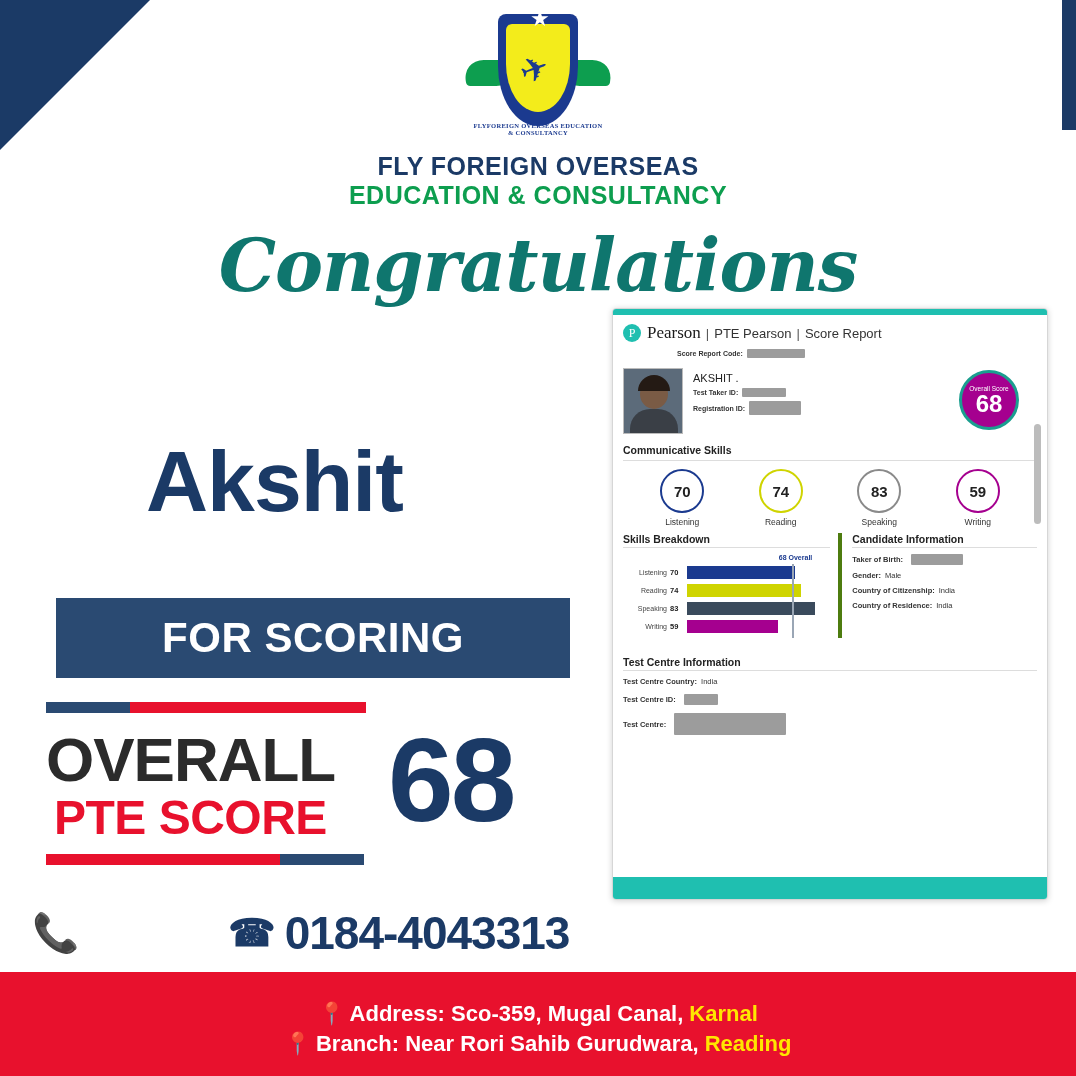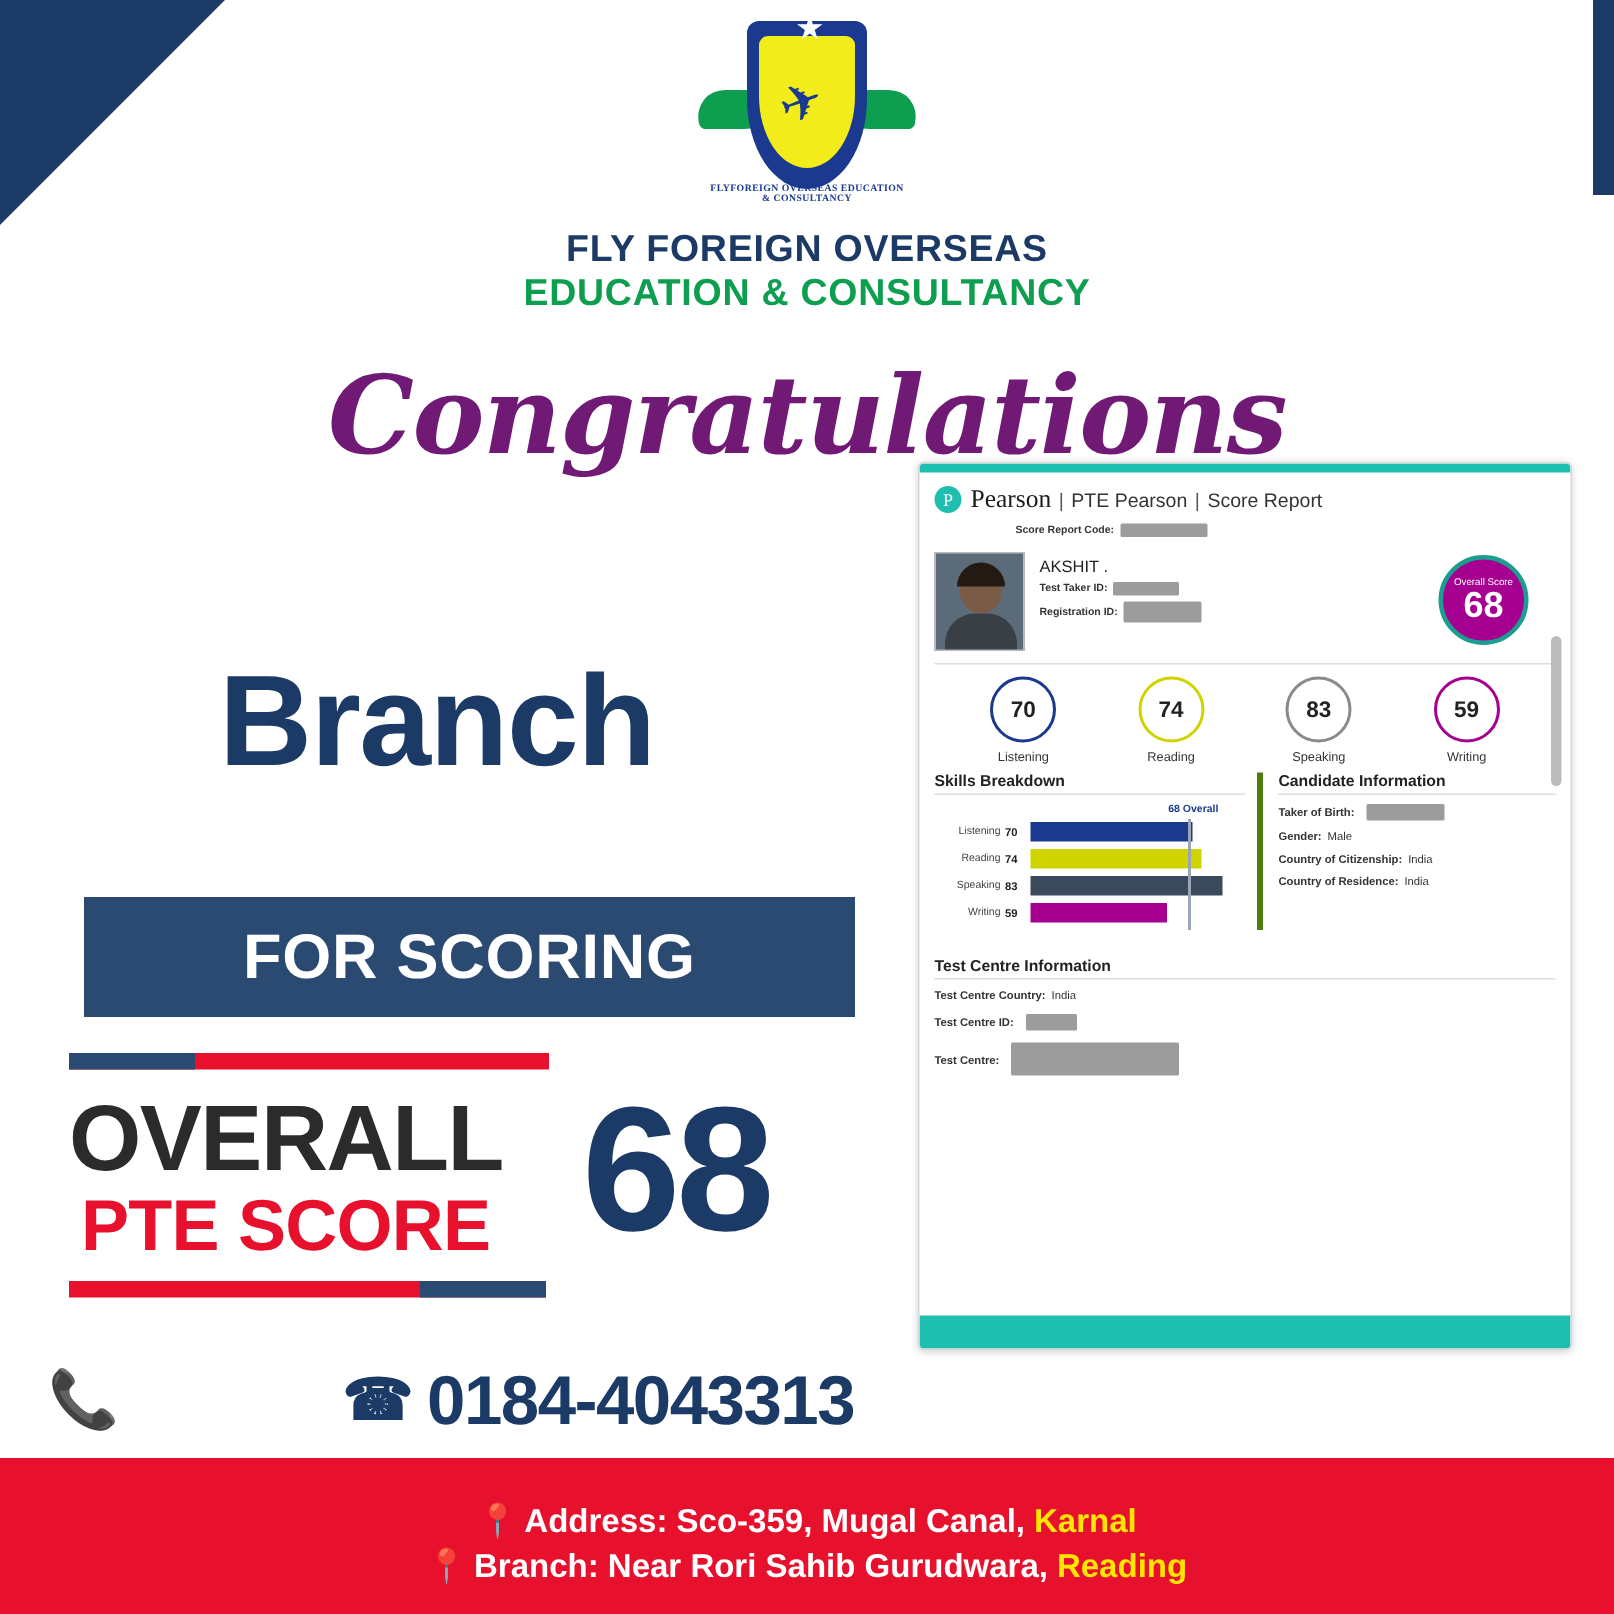--- a/index.html
+++ b/index.html
@@ -64,25 +64,25 @@
     font-family: "Liberation Serif", serif;
   }
   .brand1 {
     margin-top: 4px;
     font-size: 25px; font-weight: bold; color: #1b3a66; letter-spacing: .5px;
   }
   .brand2 {
     font-size: 25px; font-weight: bold; color: #0d9e4f; letter-spacing: .5px;
   }
   .congrats {
-    margin-top: 24px;
+    margin-top: 13px;
     font-family: "DejaVu Serif", serif;
     font-style: italic;
     font-size: 72px;
-    color: #701a75;
+    color: #0f766e;
     font-weight: bold;
     letter-spacing: -1px;
   }
 
   
   .student-name {
     position: absolute; left: 146px; top: 432px;
     font-size: 86px; font-weight: bold; color: #1b3a66;
     letter-spacing: -1px;
   }
@@ -237,21 +237,21 @@
     <div class="shield-inner"></div>
     <div class="star">★</div>
     <div class="plane">✈</div>
     <div class="ribbon">FLYFOREIGN OVERSEAS EDUCATION &amp; CONSULTANCY</div>
   </div>
   <div class="brand1">FLY FOREIGN OVERSEAS</div>
   <div class="brand2">EDUCATION &amp; CONSULTANCY</div>
   <div class="congrats">Congratulations</div>
 </div>
 
-<div class="student-name">Branch</div>
+<div class="student-name">Akshit</div>
 <div class="for-scoring">
   <span>FOR SCORING</span>
 </div>
 <div class="bar-top">
     <div class="seg"></div>
   </div>
 <div class="overall-word">OVERALL</div>
 <div class="pte-word">PTE SCORE</div>
 <div class="big-score">68</div>
 <div class="bar-bottom">
@@ -292,20 +292,21 @@
         <span class="redact" style="width:52px;height:14px"></span>
       </div>
     </div>
     <div class="overall-badge">
       <div class="t">Overall Score</div>
       <div class="v">68</div>
     </div>
     <div class="scrollbar"></div>
   </div>
 
+  <div class="sec-title">Communicative Skills</div>
   <div class="hr"></div>
 
   <div class="skills-row">
     <div class="skill">
       <div class="ring r-listening">70</div>
       <div class="lbl">Listening</div>
     </div>
     <div class="skill">
       <div class="ring r-reading">74</div>
       <div class="lbl">Reading</div>

